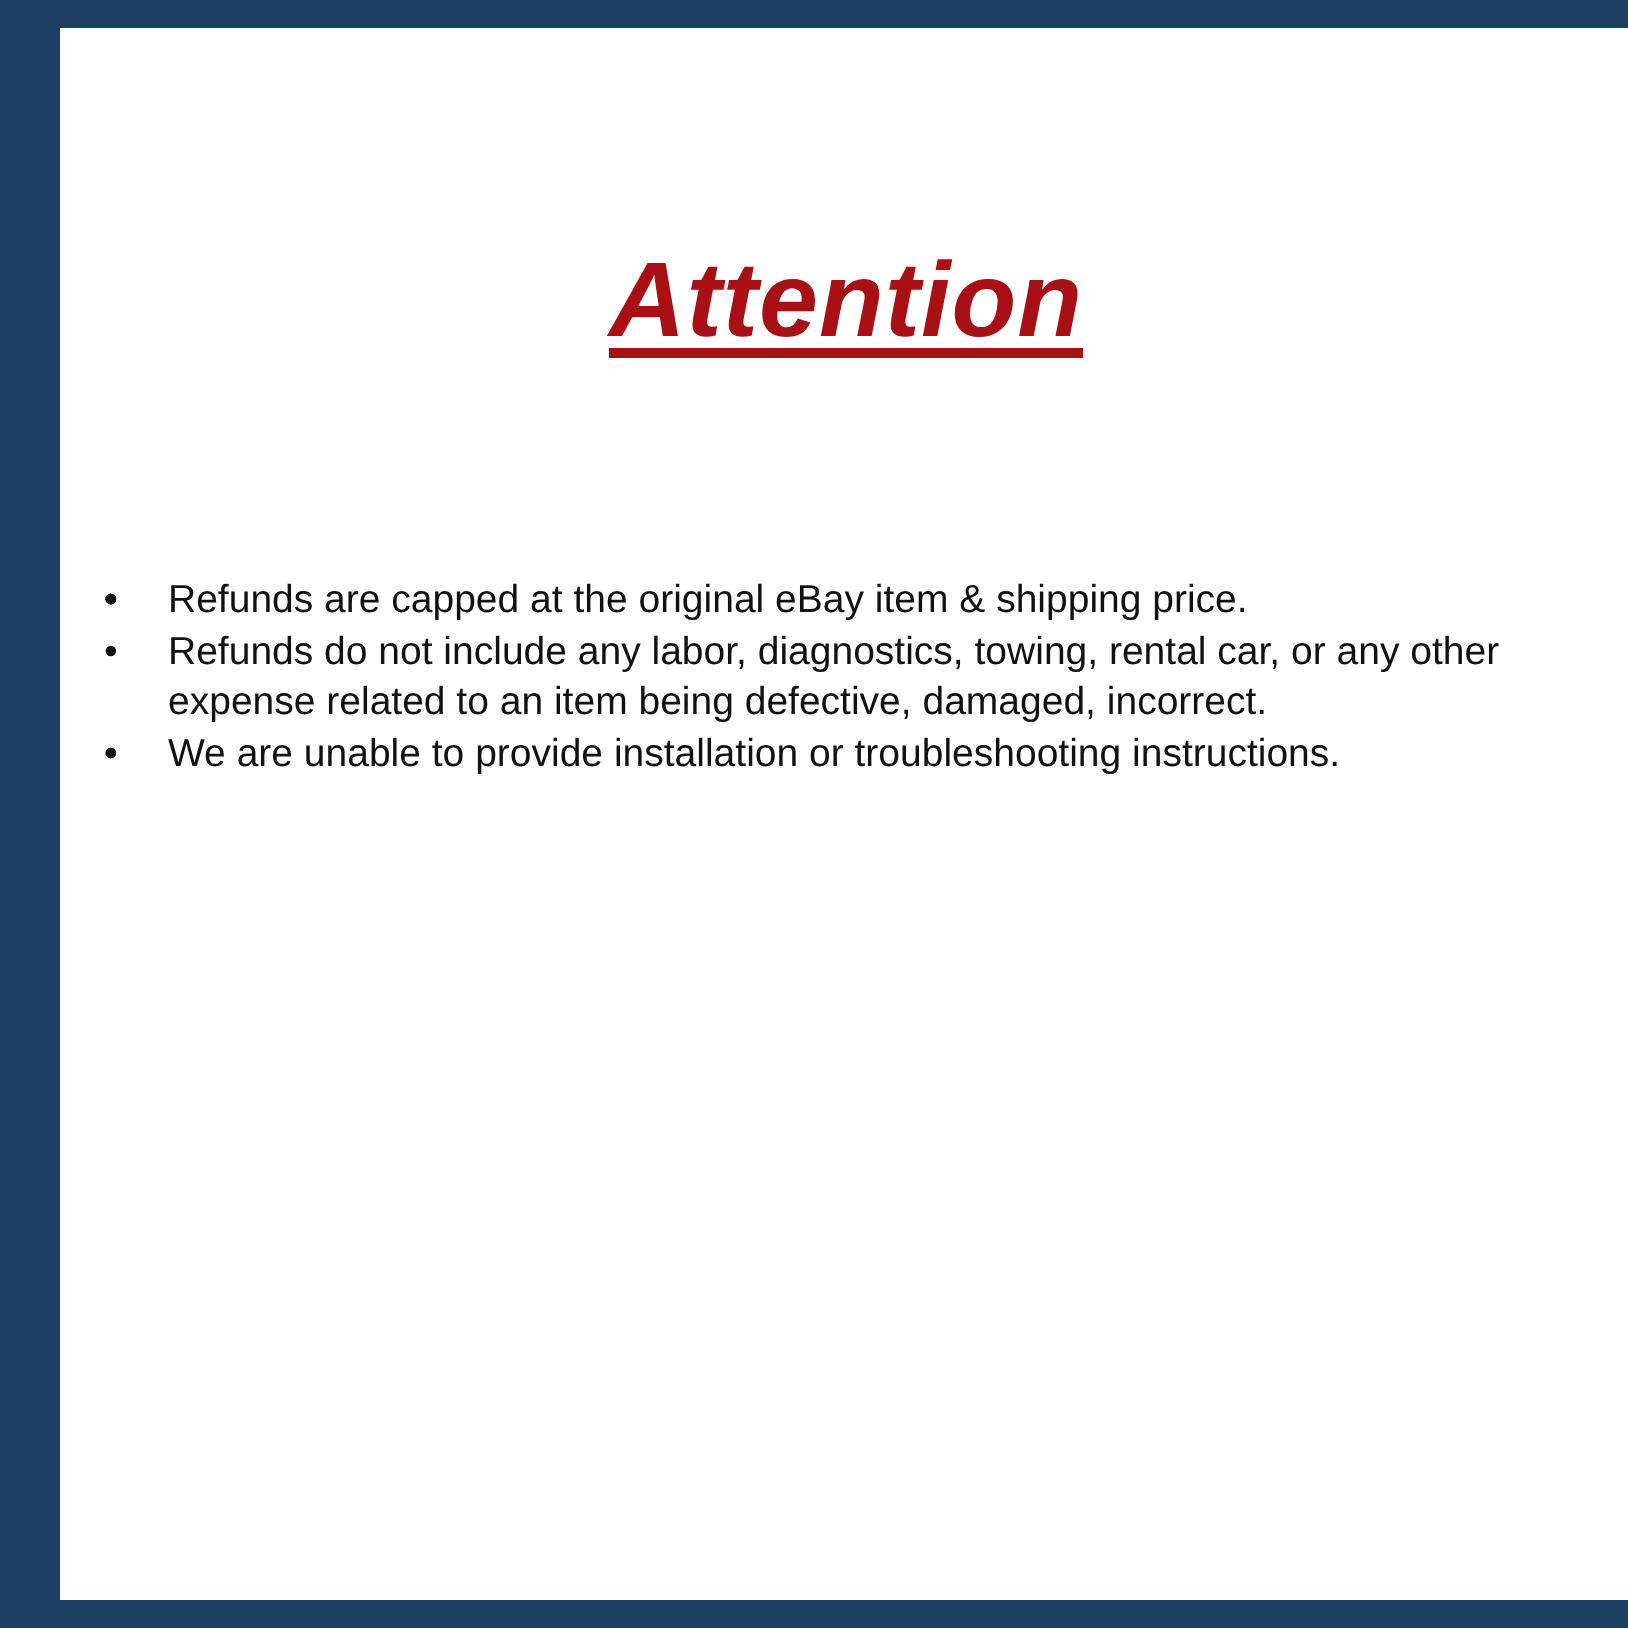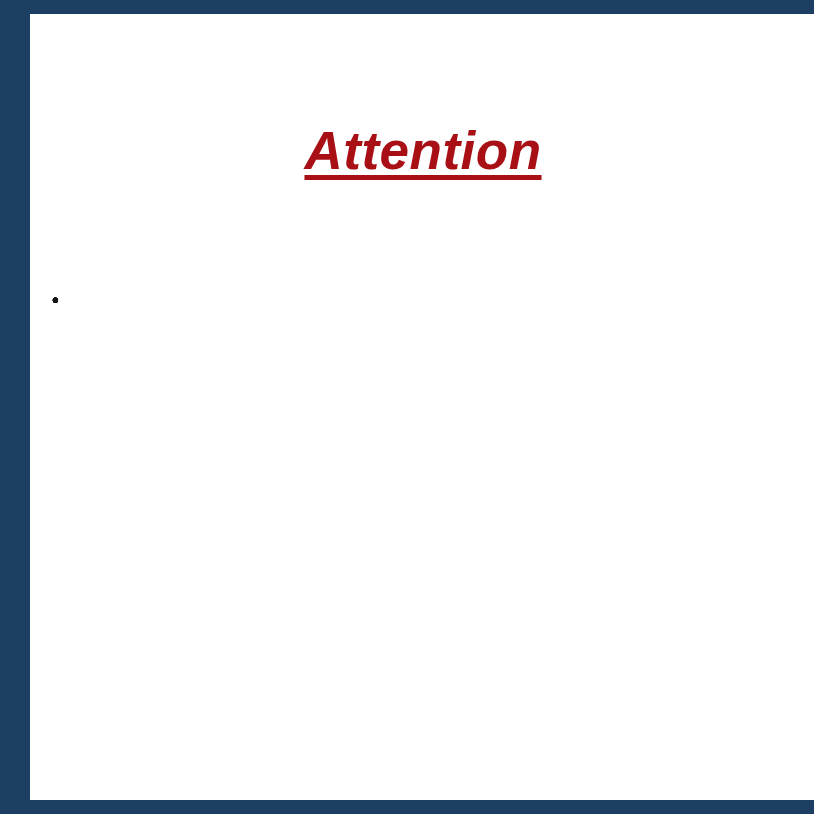--- a/index.html
+++ b/index.html
@@ -88,26 +88,29 @@
         <span class="bullet">•</span>
       </li>
       <li class="notice-item">
         <span class="bullet">•</span>
       </li>
       <li class="notice-item">
         <span class="bullet">•</span>
       </li>
       <li class="notice-item">
         <span class="bullet">•</span>
+        <span>Refunds are capped at the original eBay item &amp; shipping price.</span>
+      </li>
+      <li class="notice-item">
+        <span class="bullet">•</span>
+        <span>Refunds do not include any labor, diagnostics, towing, rental car, or any other expense related to an item being defective, damaged, incorrect.</span>
       </li>
       <li class="notice-item">
         <span class="bullet">•</span>
       </li>
       <li class="notice-item">
         <span class="bullet">•</span>
-      </li>
-      <li class="notice-item">
-        <span class="bullet">•</span>
+        <span>We are unable to provide installation or troubleshooting instructions.</span>
       </li>
     </ul>
 
   </div>
 </div>
 
 </body></html>

